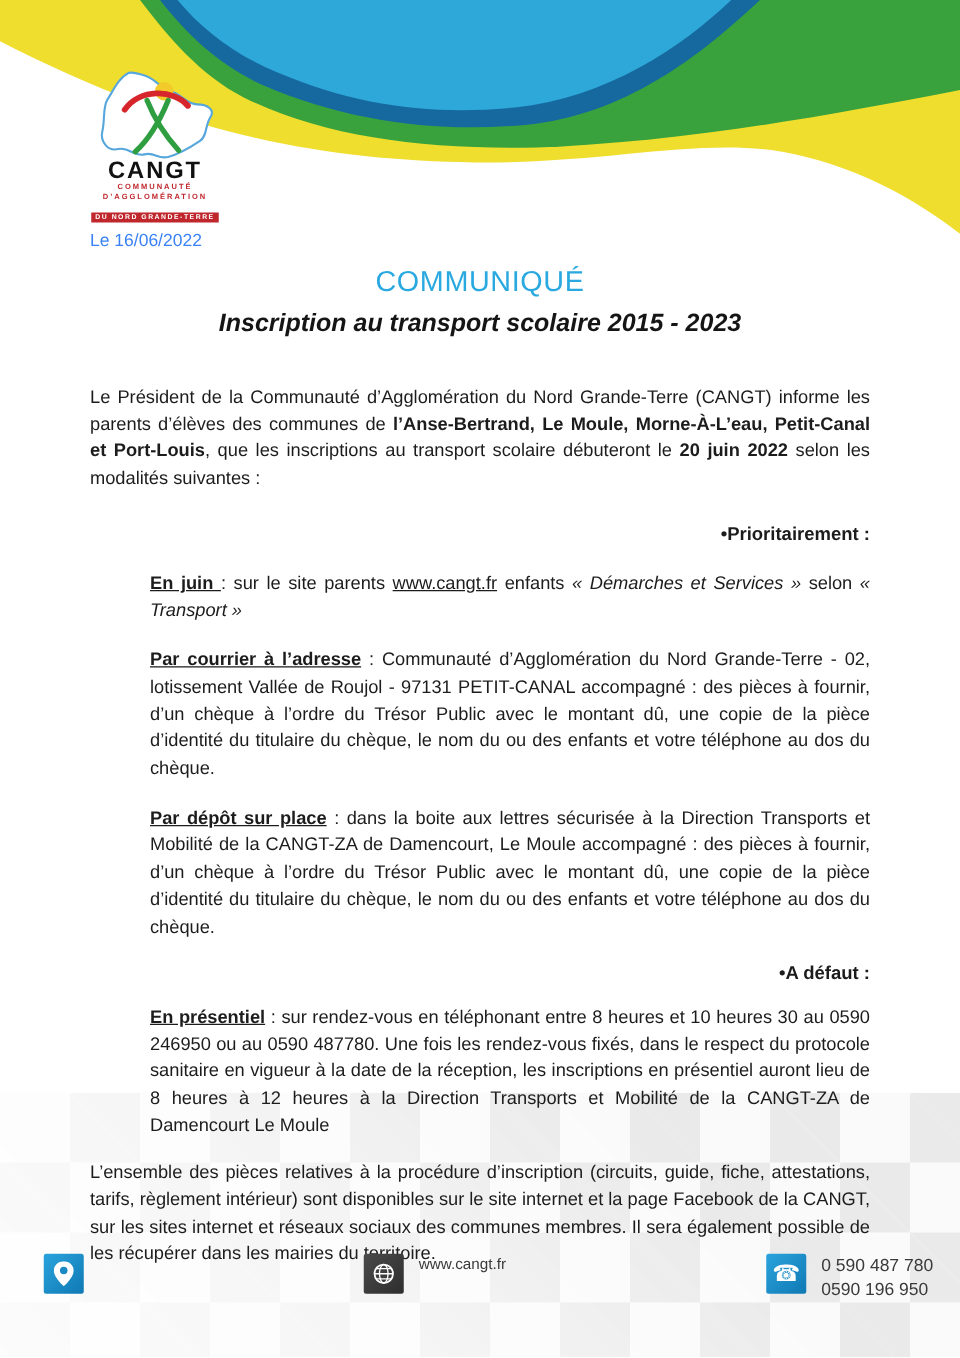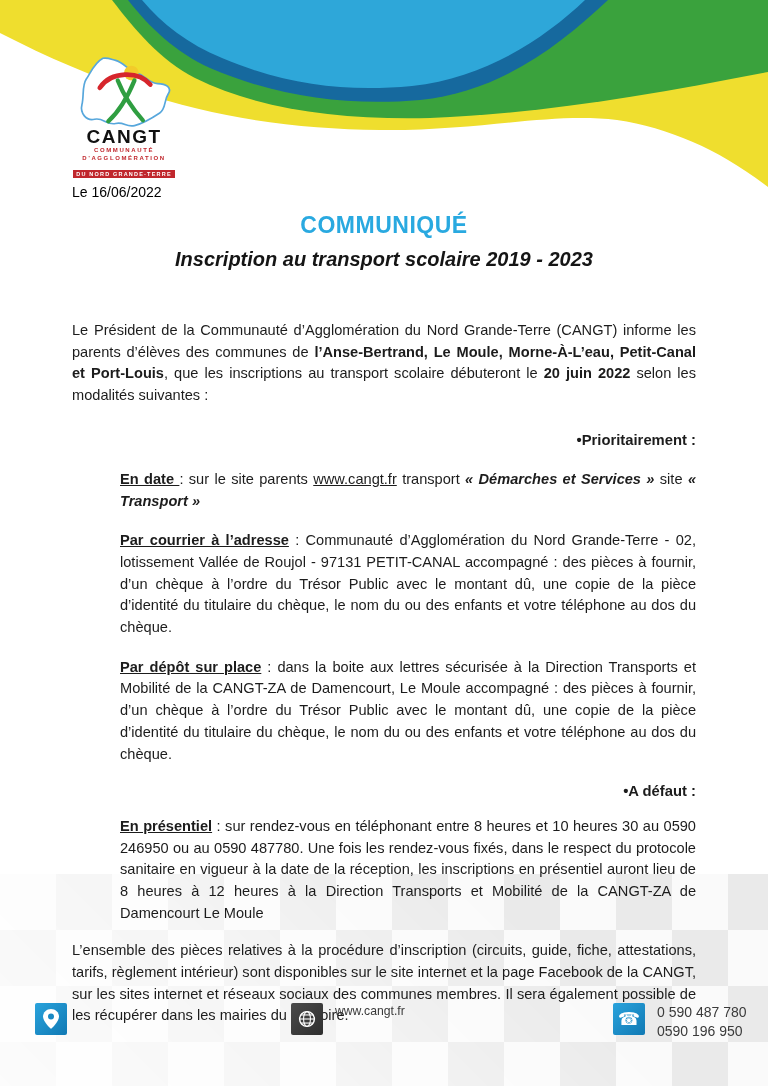--- a/index.html
+++ b/index.html
@@ -26,29 +26,29 @@
     background-image:
       linear-gradient(45deg,#e9e9e9 25%,transparent 25%,transparent 75%,#e9e9e9 75%),
       linear-gradient(45deg,#e9e9e9 25%,transparent 25%,transparent 75%,#e9e9e9 75%);
     background-size:112px 112px;
     background-position:0 0,56px 56px;
     -webkit-mask-image:linear-gradient(225deg,rgba(0,0,0,.95) 30%,rgba(0,0,0,.45) 65%,rgba(0,0,0,.15) 100%);
     mask-image:linear-gradient(225deg,rgba(0,0,0,.95) 30%,rgba(0,0,0,.45) 65%,rgba(0,0,0,.15) 100%);
   }
   
   .doc{position:absolute;top:184px;left:72px;width:624px;z-index:2;}
-  .date{font-size:14px;line-height:16px;margin-bottom:12px;color:#000000;}
-  .title{font-size:23px;font-weight:700;letter-spacing:.5px;color:#29a9e0;text-align:center;line-height:26px;}
+  .date{font-size:14px;line-height:16px;margin-bottom:12px;color:#3b82f6;}
+  .title{font-size:23px;font-weight:400;letter-spacing:.5px;color:#29a9e0;text-align:center;line-height:26px;}
   .subtitle{font-size:20px;font-weight:800;font-style:italic;color:#151515;text-align:center;line-height:26px;margin-top:8px;}
   .para{font-size:14.6px;line-height:21.7px;text-align:justify;color:#1c1c1c;}
-  .intro{margin-top:48px;}
+  .intro{margin-top:36px;}
   .indent{margin-left:48px;}
   .mt{margin-top:18px;}
   .b{font-weight:700;}
-  .bi{font-weight:700;font-style:italic;}
+  .bi{font-weight:400;font-style:italic;}
   .lead{font-weight:700;text-decoration:underline;}
   .u{text-decoration:underline;color:inherit;}
   .bullet-row{margin-top:22px;margin-left:25px;font-size:14.8px;line-height:22px;text-align:right;}
   .bullet-row .bullet-dot::before{content:"•";display:inline-block;width:23px;font-weight:700;}
   .bullet-label{font-weight:700;}
   .closing{margin-top:16px;}
   
   .footer{position:absolute;left:0;right:0;bottom:0;height:105px;z-index:3;}
   .fcol{position:absolute;top:22px;display:flex;align-items:flex-start;}
   .fcol-address{left:35px;}
@@ -90,27 +90,27 @@
     <div class="logo-sub">D’AGGLOMÉRATION</div>
     <div class="logo-sub3">DU NORD GRANDE-TERRE</div>
   </div>
 
   <div class="bg-diamonds"></div>
 
   <div class="doc">
     <div class="date">Le 16/06/2022</div>
 
     <div class="title">COMMUNIQUÉ</div>
-    <div class="subtitle">Inscription au transport scolaire 2019 - 2023</div>
+    <div class="subtitle">Inscription au transport scolaire 2015 - 2023</div>
 
     <p class="para intro"><span>Le Président de la Communauté d’Agglomération du Nord Grande-Terre (CANGT) informe les parents d’élèves des communes de </span><span class="b">l’Anse-Bertrand, Le Moule, Morne-À-L’eau, Petit-Canal et Port-Louis</span><span>, que les inscriptions au transport scolaire débuteront le </span><span class="b">20 juin 2022</span><span> selon les modalités suivantes :</span></p>
 
     <div class="bullet-row"><span class="bullet-dot"></span><span class="bullet-label">Prioritairement :</span></div>
 
-    <p class="para indent mt"><span class="lead">En date </span><span>: sur le site parents </span><span class="u">www.cangt.fr</span><span> transport </span><span class="bi">« Démarches et Services »</span><span> site </span><span class="bi">« Transport »</span></p>
+    <p class="para indent mt"><span class="lead">En juin </span><span>: sur le site parents </span><span class="u">www.cangt.fr</span><span> enfants </span><span class="bi">« Démarches et Services »</span><span> selon </span><span class="bi">« Transport »</span></p>
 
     <p class="para indent mt"><span class="lead">Par courrier à l’adresse</span><span> : Communauté d’Agglomération du Nord Grande-Terre - 02, lotissement Vallée de Roujol - 97131 PETIT-CANAL accompagné : des pièces à fournir, d’un chèque à l’ordre du Trésor Public avec le montant dû, une copie de la pièce d’identité du titulaire du chèque, le nom du ou des enfants et votre téléphone au dos du chèque.</span></p>
 
     <p class="para indent mt"><span class="lead">Par dépôt sur place</span><span> : dans la boite aux lettres sécurisée à la Direction Transports et Mobilité de la CANGT-ZA de Damencourt, Le Moule accompagné : des pièces à fournir, d’un chèque à l’ordre du Trésor Public avec le montant dû, une copie de la pièce d’identité du titulaire du chèque, le nom du ou des enfants et votre téléphone au dos du chèque.</span></p>
 
     <div class="bullet-row" style="margin-top:14px;"><span class="bullet-dot"></span><span class="bullet-label">A défaut :</span></div>
 
     <p class="para indent" style="margin-top:14px;"><span class="lead">En présentiel</span><span> : sur rendez-vous en téléphonant entre 8 heures et 10 heures 30 au 0590 246950 ou au 0590 487780. Une fois les rendez-vous fixés, dans le respect du protocole sanitaire en vigueur à la date de la réception, les inscriptions en présentiel auront lieu de 8 heures à 12 heures à la Direction Transports et Mobilité de la CANGT-ZA de Damencourt Le Moule</span></p>
 
     <p class="para closing">L’ensemble des pièces relatives à la procédure d’inscription (circuits, guide, fiche, attestations, tarifs, règlement intérieur) sont disponibles sur le site internet et la page Facebook de la CANGT, sur les sites internet et réseaux sociaux des communes membres. Il sera également possible de les récupérer dans les mairies du territoire.</p>

